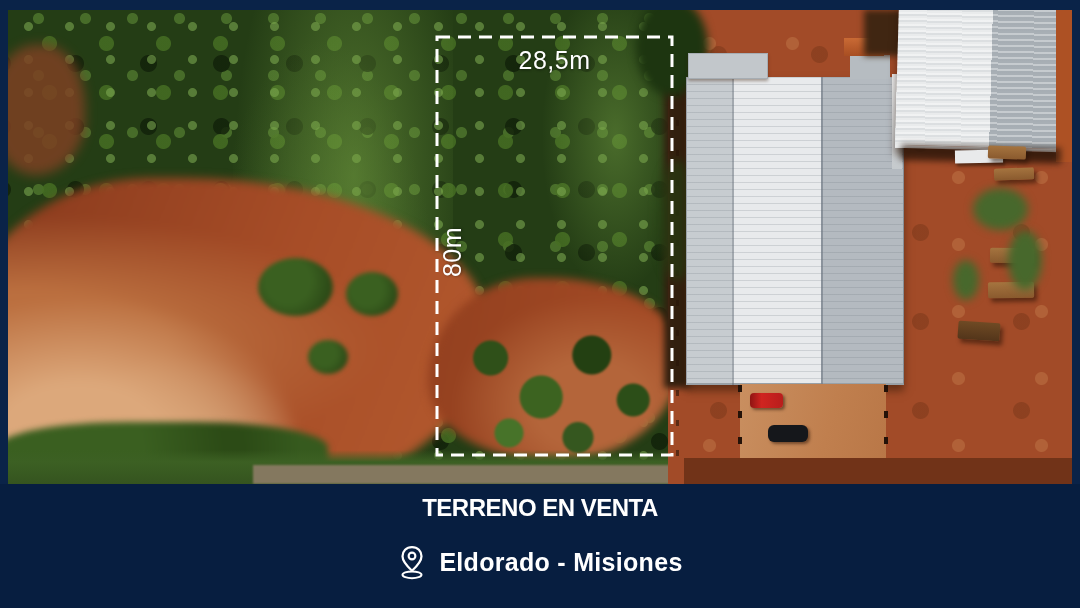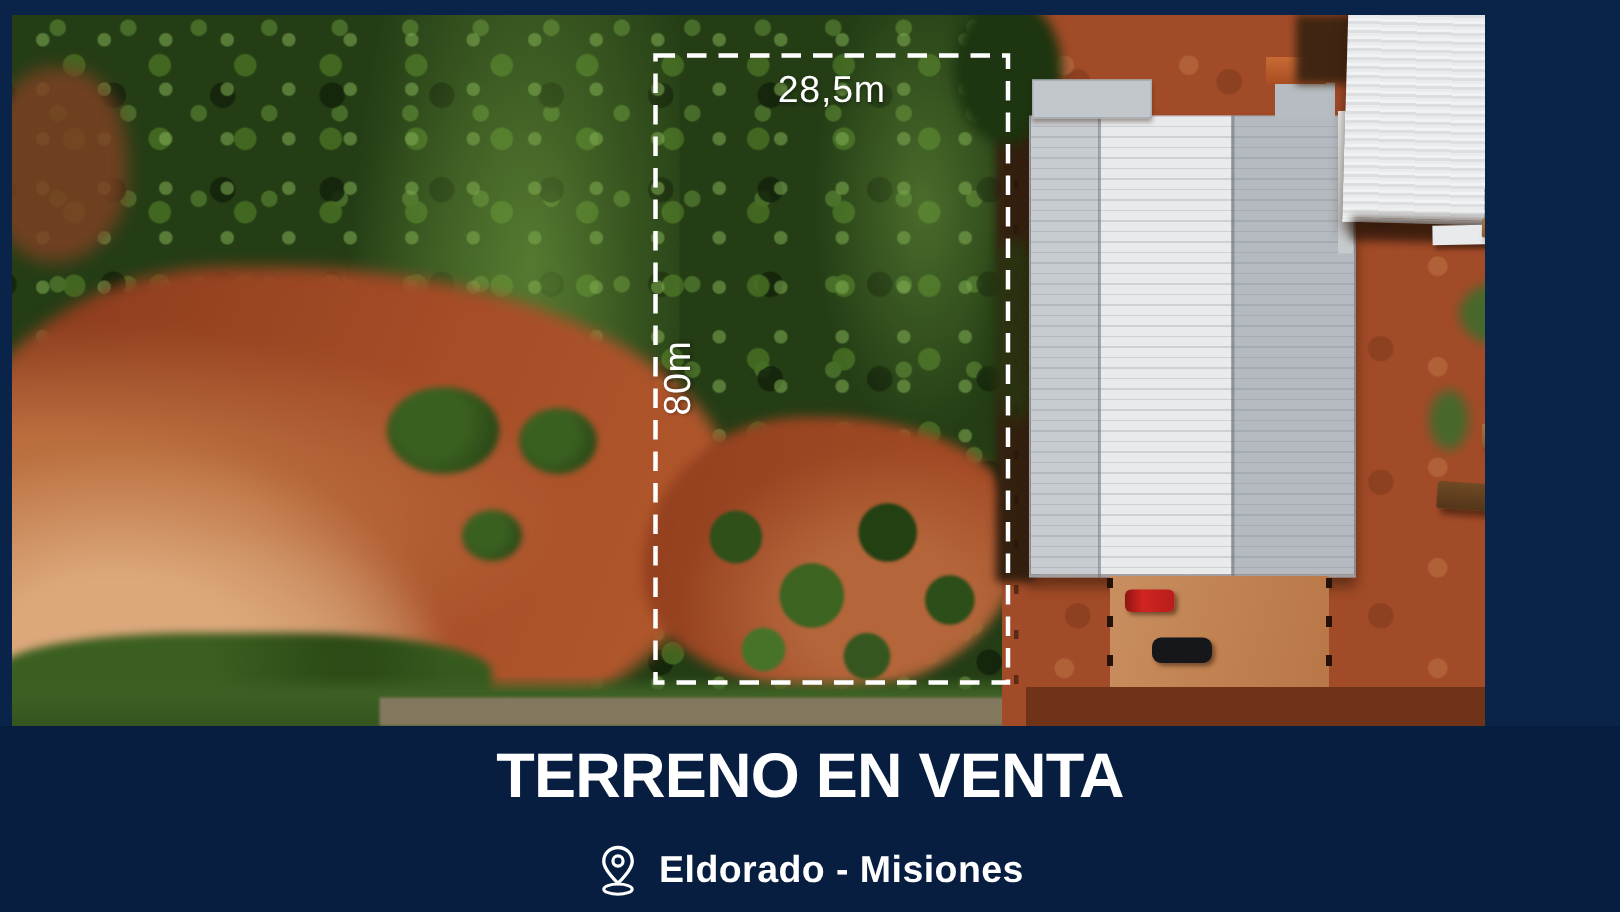--- a/index.html
+++ b/index.html
@@ -1,21 +1,21 @@
 <!DOCTYPE html>
 <html style="--frame-bg: #0a2348; --banner-bg: #071e40; --text: #ffffff; --boundary: #ffffff;"><head>
 <meta charset="utf-8">
 <style>
   html,body{margin:0;padding:0;background:#0a2348;}
   *{box-sizing:border-box;}
   .card{position:relative;width:1080px;height:608px;overflow:hidden;
         background:var(--frame-bg,#0a2348);font-family:"Liberation Sans",sans-serif;}
 
   
-  .photo{position:absolute;left:8px;top:10px;width:982px;height:474px;overflow:hidden;background:#28431a;}
+  .photo{position:absolute;left:8px;top:10px;width:1064px;height:474px;overflow:hidden;background:#28431a;}
   .photo div{position:absolute;}
 
   .forest{left:0;top:0;width:682px;height:474px;background-color:#243d15;
     background-image:
       radial-gradient(circle, rgba(130,175,85,.55) 0 4px, rgba(130,175,85,0) 5px),
       radial-gradient(circle, rgba(70,110,35,.85) 0 7px, rgba(70,110,35,0) 8px),
       radial-gradient(circle, rgba(18,34,10,.85) 0 8px, rgba(18,34,10,0) 9px),
       radial-gradient(circle, rgba(95,140,55,.6) 0 5px, rgba(95,140,55,0) 6px);
     background-size:41px 33px,57px 49px,73px 63px,47px 57px;
     background-position:0 0,13px 9px,31px 22px,7px 37px;}
@@ -109,21 +109,21 @@
   .boundary-svg{position:absolute;left:427px;top:25px;}
   .dim-label{position:absolute;color:var(--text,#fff);font-size:25px;font-weight:500;
     letter-spacing:.5px;text-shadow:0 1px 3px rgba(0,0,0,.45);}
   .width-label{left:429px;top:36px;width:235px;text-align:center;}
   .depth-label{left:402px;top:226px;width:84px;height:32px;line-height:32px;text-align:center;
     transform:rotate(-90deg);}
 
   
   .banner{position:absolute;left:0;top:484px;width:1080px;height:124px;background:var(--banner-bg,#071e40);
     color:var(--text,#fff);text-align:center;}
-  .banner-title{margin:0;padding-top:12px;font-size:42px;font-weight:800;letter-spacing:-.5px;line-height:1.0;}
+  .banner-title{margin:0;padding-top:12px;font-size:24px;font-weight:800;letter-spacing:-.5px;line-height:1.0;}
   .location-row{margin-top:24px;display:flex;align-items:center;justify-content:center;gap:12px;}
   .location-text{font-size:25px;font-weight:700;letter-spacing:.3px;}
 </style>
 </head>
 <body>
 
 <div class="card">
 
   <div class="photo">
 

